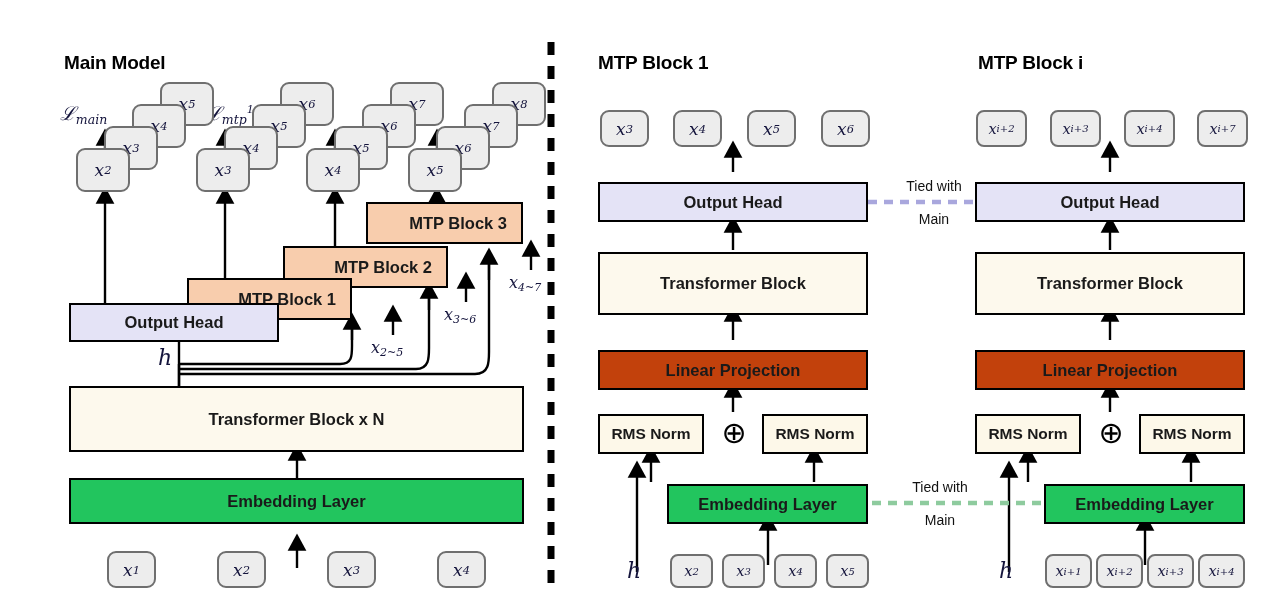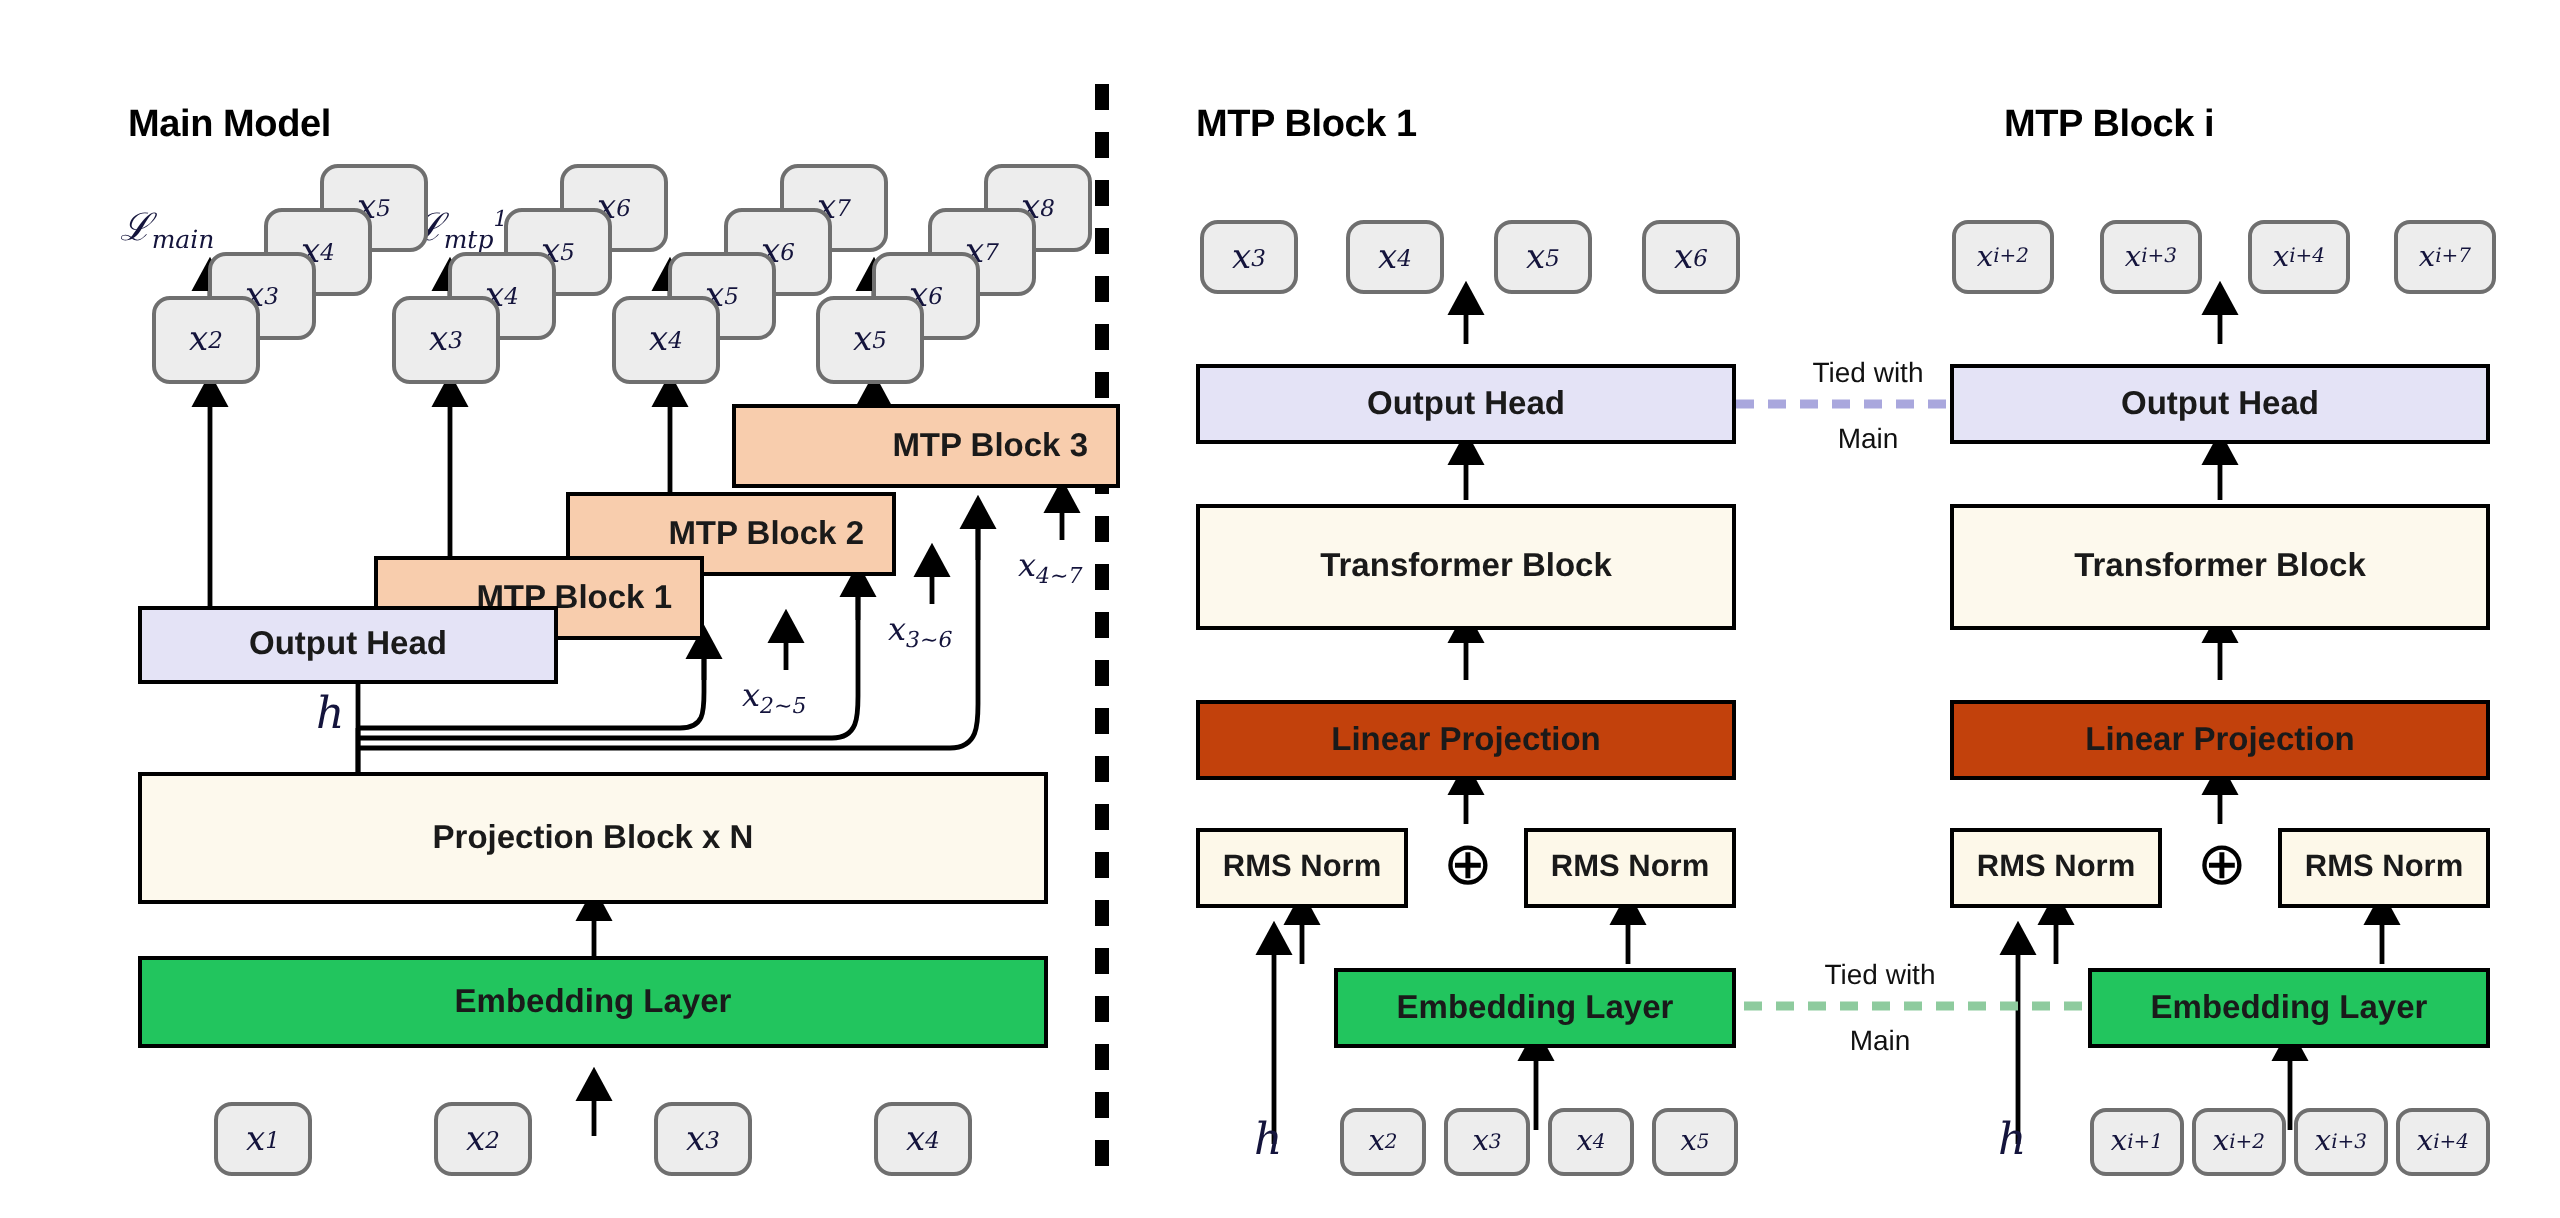--- a/index.html
+++ b/index.html
@@ -150,33 +150,33 @@
     <div class="chip" style="left: 56px; top: 8px; z-index: 8;">x<span class="sub">6</span></div>
     <div class="chip" style="left: 84px; top: -14px; z-index: 7;">x<span class="sub">7</span></div>
   </div>
 <div class="stack" style="left:408px;top:96px;">
     <div class="chip" style="left: 0px; top: 52px; z-index: 10;">x<span class="sub">5</span></div>
     <div class="chip" style="left: 28px; top: 30px; z-index: 9;">x<span class="sub">6</span></div>
     <div class="chip" style="left: 56px; top: 8px; z-index: 8;">x<span class="sub">7</span></div>
     <div class="chip" style="left: 84px; top: -14px; z-index: 7;">x<span class="sub">8</span></div>
   </div>
 
-<div class="abs box mtp" style="left:366px;top:202px;width:194px;height:42px;">MTP Block 3</div>
+<div class="abs box mtp" style="left:366px;top:202px;width:157px;height:42px;">MTP Block 3</div>
 <div class="abs box mtp" style="left:283px;top:246px;width:165px;height:42px;">MTP Block 2</div>
 <div class="abs box mtp" style="left:187px;top:278px;width:165px;height:42px;">MTP Block 1</div>
 
 <div class="abs box head" style="left:69px;top:303px;width:210px;height:39px;">Output Head</div>
 
 <div class="abs xrange" style="left:371px;top:338px;">x<span class="sub">2~5</span></div>
 <div class="abs xrange" style="left:444px;top:305px;">x<span class="sub">3~6</span></div>
 <div class="abs xrange" style="left:509px;top:273px;">x<span class="sub">4~7</span></div>
 
 <div class="abs hlabel" style="left:158px;top:345px;">h</div>
 
-<div class="abs box tfm" style="left:69px;top:386px;width:455px;height:66px;">Projection Block x N</div>
+<div class="abs box tfm" style="left:69px;top:386px;width:455px;height:66px;">Transformer Block x N</div>
 <div class="abs box emb" style="left:69px;top:478px;width:455px;height:46px;">Embedding Layer</div>
 
 <div class="abs chip" style="left:107px;top:551px;width:49px;height:37px;">x<span class="sub">1</span></div>
 <div class="abs chip" style="left:217px;top:551px;width:49px;height:37px;">x<span class="sub">2</span></div>
 <div class="abs chip" style="left:327px;top:551px;width:49px;height:37px;">x<span class="sub">3</span></div>
 <div class="abs chip" style="left:437px;top:551px;width:49px;height:37px;">x<span class="sub">4</span></div>
 
 <div class="abs panel-title" style="left:598px;top:52px;">MTP Block 1</div>
 
 <div class="abs chip" style="left:600px;top:110px;width:49px;height:37px;">x<span class="sub">3</span></div>
@@ -203,21 +203,21 @@
 
 <div class="abs tie" style="left:874px;top:178px;width:120px;">
   <div>Tied with</div>
   <div style="margin-top:16px;">Main</div>
 </div>
 <div class="abs tie" style="left:880px;top:479px;width:120px;">
   <div>Tied with</div>
   <div style="margin-top:16px;">Main</div>
 </div>
 
-<div class="abs panel-title" style="left:1002px;top:52px;">MTP Block i</div>
+<div class="abs panel-title" style="left:978px;top:52px;">MTP Block i</div>
 
 <div class="abs chip small" style="left:976px;top:110px;width:51px;height:37px;">x<span class="sub">i+2</span></div>
 <div class="abs chip small" style="left:1050px;top:110px;width:51px;height:37px;">x<span class="sub">i+3</span></div>
 <div class="abs chip small" style="left:1124px;top:110px;width:51px;height:37px;">x<span class="sub">i+4</span></div>
 <div class="abs chip small" style="left:1197px;top:110px;width:51px;height:37px;">x<span class="sub">i+7</span></div>
 
 <div class="abs box head" style="left:975px;top:182px;width:270px;height:40px;">Output Head</div>
 <div class="abs box tfm" style="left:975px;top:252px;width:270px;height:63px;">Transformer Block</div>
 <div class="abs box lin" style="left:975px;top:350px;width:270px;height:40px;">Linear Projection</div>
 

